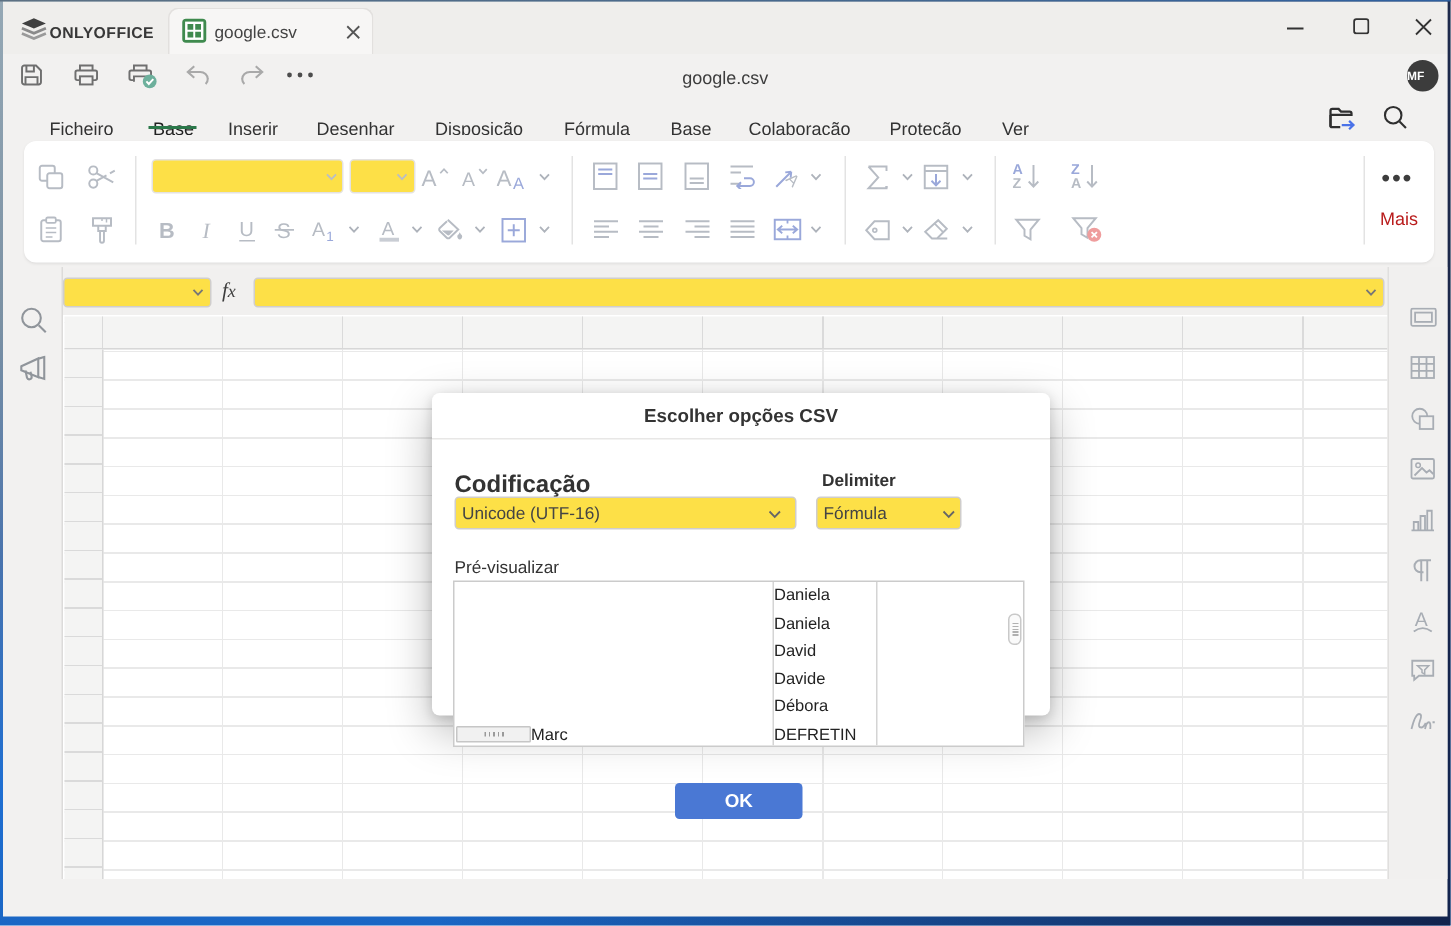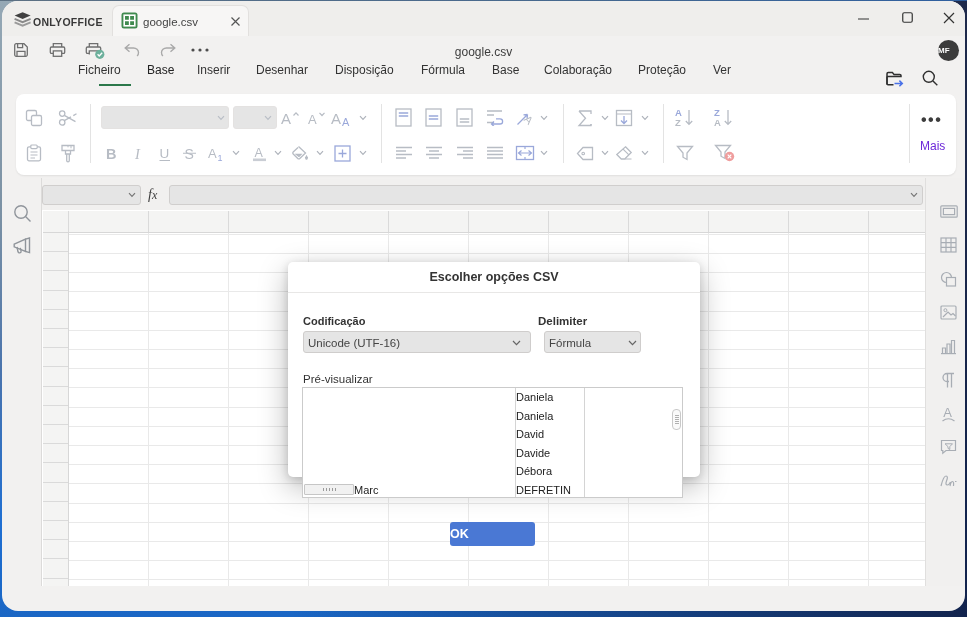--- a/index.html
+++ b/index.html
@@ -1,39 +1,39 @@
 <!DOCTYPE html>
 <html><head>
 <meta charset="utf-8">
 <style>
   html,body{margin:0;padding:0;}
   body{width:967px;height:617px;overflow:hidden;
     background-image:linear-gradient(to right,rgba(17,28,64,0) 30%,rgba(17,28,64,0.9) 100%),linear-gradient(to bottom,#95a8b5 0%,#7b91a4 35%,#4a74ad 60%,#1f6fd2 85%,#1a66c4 100%);
     font-family:"Liberation Sans",sans-serif;}
   #page{position:relative;width:967px;height:617px;}
-  #win{position:absolute;left:2px;top:1px;width:963px;height:610px;border-radius:16px;
+  #win{position:absolute;left:2px;top:1px;width:963px;height:610px;border-radius:0;
     overflow:hidden;background:#f2f1f0;}
   .abs{position:absolute;}
   .sec{position:absolute;left:0;width:963px;}
   #titlebar{top:0;height:35px;background:#efeeec;}
   #quickbar{top:35px;height:28px;background:#f2f1f0;}
   #menubar{top:63px;height:26px;background:#f2f1f0;}
   #toolbar{top:89px;height:89px;background:#f2f1f0;}
   #formulabar{top:178px;height:31px;background:#f1f0ef;}
   #main{top:209px;height:376px;background:#fff;}
   #statusbar{top:585px;height:25px;background:#fff;border-top:1px solid #cfcfcf;box-sizing:border-box;}
   .txt{position:absolute;color:#333;font-size:12px;line-height:12px;white-space:nowrap;}
-  .mtxt{position:absolute;top:0;color:#333;font-size:12px;line-height:13px;white-space:nowrap;margin-left:45px;}
+  .mtxt{position:absolute;top:16px;color:#333;font-size:12px;line-height:13px;white-space:nowrap;}
   .icon{position:absolute;}
   #tab{position:absolute;left:110px;top:4px;width:137px;height:31px;background:#f7f6f5;
     border:1px solid #e2e0de;border-bottom:none;border-radius:7px 7px 0 0;box-sizing:border-box;}
   .card{position:absolute;left:14px;top:4px;width:940px;height:81px;background:#fff;
     border-radius:8px;box-shadow:0 1px 2px rgba(0,0,0,0.08);}
   .vsep{position:absolute;width:1px;background:#e3e3e3;}
-  .box{position:absolute;background:#e5e5e5;border:1px solid #d0cecd;border-radius:3px;box-sizing:border-box;}
+  .box{position:absolute;background:#fde047;border:1px solid #d0cecd;border-radius:3px;box-sizing:border-box;}
   .gsep{position:absolute;width:1px;background:#dcdcdc;}
 </style>
 </head>
 <body>
 <div id="page">
 <div class="abs" style="left:0;top:0;width:967px;height:1px;background:linear-gradient(to right,#5d7183,#45688f 60%,#2e5f9f);z-index:5"></div>
 <div id="win">
 
 <div id="titlebar" class="sec">
   <svg class="icon" style="left:11px;top:11px" width="20" height="15" viewBox="0 0 20 15">
@@ -318,21 +318,21 @@
   <svg class="icon" style="left:674.0px;top:55.0px" width="18" height="16" viewBox="0 0 18 16">
           <path d="M1.5 1.5 H16.5 L11 8 V14.5 L7 12.2 V8 Z" fill="none" stroke="#b7bcc4" stroke-width="1.3"></path>
         </svg>
   <svg class="icon" style="left:711.5px;top:54.0px" width="21" height="18" viewBox="0 0 21 18">
           <path d="M1.5 1.5 H16.5 L11 8 V14.5 L7 12.2 V8 Z" fill="none" stroke="#b7bcc4" stroke-width="1.3"></path>
           <circle cx="15.5" cy="12.5" r="4.7" fill="#ef9d9d"></circle>
           <path d="M13.7 10.7 L17.3 14.3 M17.3 10.7 L13.7 14.3" stroke="#fff" stroke-width="1.2"></path>
         </svg>
   <div class="vsep" style="left:906.6px;top:14px;height:59px"></div>
   <div class="txt" style="left:919px;top:24px;font-size:16px;letter-spacing:1.5px;color:#3d3d3d;font-weight:bold">•••</div>
-  <div class="txt" style="left:918px;top:50px;font-size:12px;color:#6d28d9">Mais</div>
+  <div class="txt" style="left:918px;top:50px;font-size:12px;color:#b91c1c">Mais</div>
 </div>
 
 <div id="formulabar" class="sec">
   <div class="box" style="left:40px;top:6px;width:99px;height:20px"></div>
   <svg class="icon" style="left:126px;top:13px" width="8" height="6">
           <path d="M1 1.2 L4 4.4 L7 1.2" stroke="#777" fill="none" stroke-width="1.2"></path>
         </svg>
   <div class="abs" style="left:146px;top:8px;font-size:14px;color:#3d3d3d;font-family:'Liberation Serif',serif;font-style:italic">f<span style="font-size:12px">x</span></div>
   <div class="box" style="left:167px;top:6px;width:754px;height:20px"></div>
   <svg class="icon" style="left:908px;top:13px" width="8" height="6">
@@ -399,43 +399,43 @@
     <path d="M2 12 Q4.5 2 7 2 Q9.5 2 7.5 7 Q6 11 8.5 11 Q10 11 11.5 8 M11 12 Q12 7.5 13.5 7.5 Q15 7.5 14.5 12 M16 7.5 L17.5 7.5" fill="none" stroke="#a8adb4" stroke-width="1.2"></path>
   </svg>
 </div>
 
 </div>
 
 <div class="abs" style="left:288px;top:262px;width:412px;height:215px;background:#fff;border-radius:5px;
   box-shadow:0 10px 30px rgba(0,0,0,0.28),0 2px 8px rgba(0,0,0,0.15);z-index:10">
   <div class="abs" style="left:0;top:0;width:412px;height:30px;border-bottom:1px solid #e8e7e6;text-align:center;
     font-size:12.5px;font-weight:bold;color:#333;line-height:31px">Escolher opções CSV</div>
-  <div class="abs" style="left:15px;top:53px;font-size:11px;font-weight:bold;color:#333">Codificação</div>
+  <div class="abs" style="left:15px;top:53px;font-size:16px;font-weight:bold;color:#333">Codificação</div>
   <div class="box" style="left:15px;top:69px;width:228px;height:22px;border-color:#cfcdcc">
     <div class="abs" style="left:4px;top:5px;font-size:11.5px;color:#444">Unicode (UTF-16)</div>
     <svg class="icon" style="left:208px;top:8px" width="9" height="6">
           <path d="M1 1 L4.5 4.6 L8 1" stroke="#666" fill="none" stroke-width="1.2"></path>
         </svg>
   </div>
-  <div class="abs" style="left:250px;top:53px;font-size:11.5px;font-weight:bold;color:#333">Delimiter</div>
+  <div class="abs" style="left:260px;top:53px;font-size:11.5px;font-weight:bold;color:#333">Delimiter</div>
   <div class="box" style="left:256px;top:69px;width:97px;height:22px;border-color:#cfcdcc">
     <div class="abs" style="left:4px;top:5px;font-size:11.5px;color:#444">Fórmula</div>
     <svg class="icon" style="left:83px;top:8px" width="9" height="6">
           <path d="M1 1 L4.5 4.6 L8 1" stroke="#666" fill="none" stroke-width="1.2"></path>
         </svg>
   </div>
   <div class="abs" style="left:15px;top:111px;font-size:11.5px;font-weight:normal;color:#333">Pré-visualizar</div>
   <div class="abs" style="left:14px;top:125px;width:381px;height:111px;border:1px solid #cbcbcb;box-sizing:border-box;background:#fff;overflow:hidden">
     <div class="abs" style="left:212px;top:0;width:1px;height:109px;background:#d4d4d4"></div>
     <div class="abs" style="left:281px;top:0;width:1px;height:109px;background:#d4d4d4"></div>
     <div class="abs" style="left:213px;top:0;font-size:11px;color:#222;line-height:18.6px">Daniela<br>Daniela<br>David<br>Davide<br>Débora<br>DEFRETIN</div>
     <div class="abs" style="left:1px;top:96px;width:48px;height:9px;background:#f1f1f1;border:1px solid #c6c6c6;border-radius:1px">
       <div class="abs" style="left:18px;top:3px;width:14px;height:3px;background-image:repeating-linear-gradient(to right,#9a9a9a 0,#9a9a9a 1px,transparent 1px,transparent 3px)"></div>
     </div>
     <div class="abs" style="left:51px;top:96px;font-size:11px;color:#222">Marc</div>
     <div class="abs" style="left:369px;top:21px;width:9px;height:21px;background:#fafafa;border:1px solid #c9c9c9;border-radius:4px;box-sizing:border-box">
       <div class="abs" style="left:1.5px;top:5px;width:4px;height:9px;background-image:repeating-linear-gradient(to bottom,#b0b0b0 0,#b0b0b0 1px,transparent 1px,transparent 2px)"></div>
     </div>
   </div>
   <div class="abs" style="left:162px;top:260px;width:85px;height:24px;background:#4a78d4;border-radius:3px;
-    text-align:left;color:#fff;font-size:12.5px;font-weight:bold;line-height:24px">OK</div>
+    text-align:center;color:#fff;font-size:12.5px;font-weight:bold;line-height:24px">OK</div>
 </div>
 </div>
 
 </body></html>

